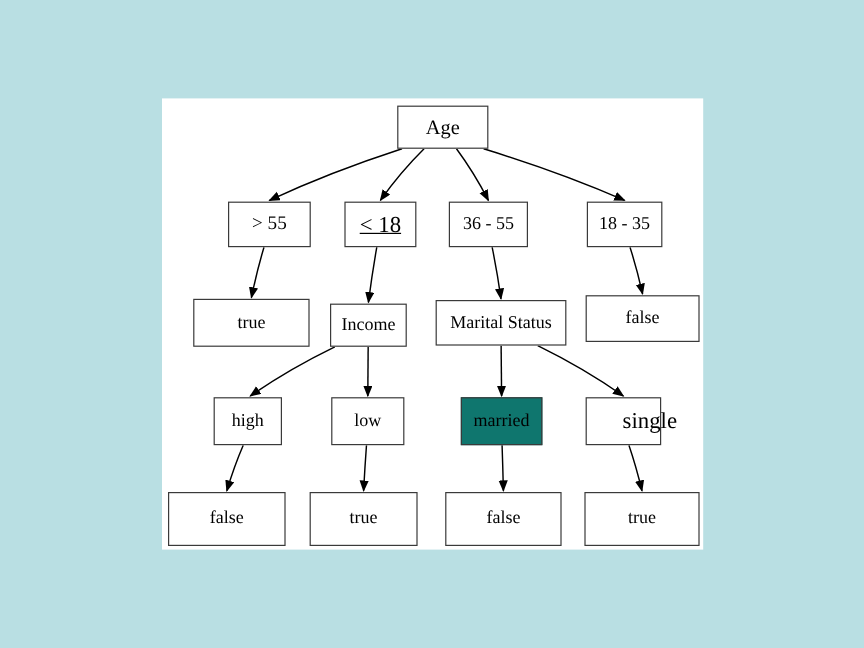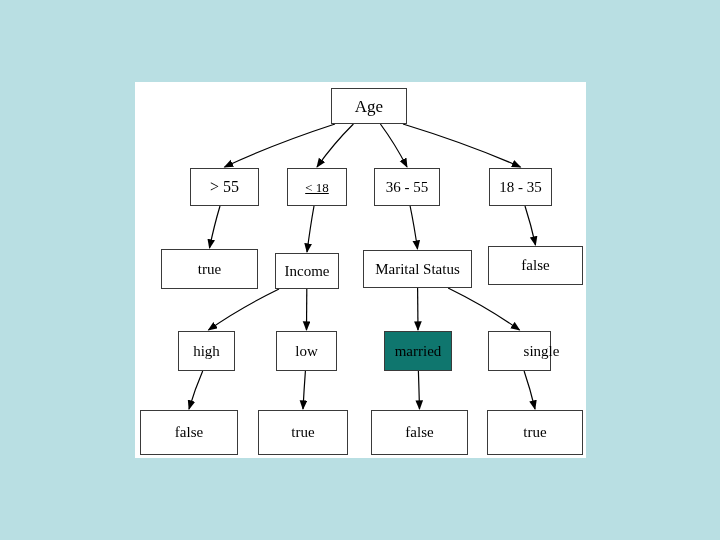--- a/index.html
+++ b/index.html
@@ -90,21 +90,21 @@
           </g>
       </svg>
       <div id="nodes-group">
           <div class="node" style="left: 196px; top: 6px; width: 76px; height: 36px; border-color: rgb(58, 58, 58); background: rgb(255, 255, 255);">
             <span style="font-size: 17px;">Age</span>
           </div>
           <div class="node" style="left: 55px; top: 86px; width: 69px; height: 38px; border-color: rgb(58, 58, 58); background: rgb(255, 255, 255);">
             <span style="font-size: 16px;">&gt; 55</span>
           </div>
           <div class="node" style="left: 152px; top: 86px; width: 60px; height: 38px; border-color: rgb(58, 58, 58); background: rgb(255, 255, 255);">
-            <span style="font-size: 13px; text-decoration: underline;">&lt; 18</span>
+            <span style="font-size: 19px; text-decoration: underline;">&lt; 18</span>
           </div>
           <div class="node" style="left: 239px; top: 86px; width: 66px; height: 38px; border-color: rgb(58, 58, 58); background: rgb(255, 255, 255);">
             <span style="font-size: 15px;">36 - 55</span>
           </div>
           <div class="node" style="left: 354px; top: 86px; width: 63px; height: 38px; border-color: rgb(58, 58, 58); background: rgb(255, 255, 255);">
             <span style="font-size: 15px;">18 - 35</span>
           </div>
           <div class="node" style="left: 26px; top: 167px; width: 97px; height: 40px; border-color: rgb(58, 58, 58); background: rgb(255, 255, 255);">
             <span style="font-size: 15px;">true</span>
           </div>
@@ -120,21 +120,21 @@
           <div class="node" style="left: 43px; top: 249px; width: 57px; height: 40px; border-color: rgb(58, 58, 58); background: rgb(255, 255, 255);">
             <span style="font-size: 15px;">high</span>
           </div>
           <div class="node" style="left: 141px; top: 249px; width: 61px; height: 40px; border-color: rgb(58, 58, 58); background: rgb(255, 255, 255);">
             <span style="font-size: 15px;">low</span>
           </div>
           <div class="node" style="left: 249px; top: 249px; width: 68px; height: 40px; border-color: rgb(58, 58, 58); background: #0f766e;">
             <span style="font-size: 15px;">married</span>
           </div>
           <div class="node" style="left: 353px; top: 249px; width: 63px; height: 40px; border-color: rgb(58, 58, 58); background: rgb(255, 255, 255);">
-            <span style="font-size: 15px; margin-left: 44px;">single</span>
+            <span style="font-size: 19px; margin-left: 44px;">single</span>
           </div>
           <div class="node" style="left: 5px; top: 328px; width: 98px; height: 45px; border-color: rgb(58, 58, 58); background: rgb(255, 255, 255);">
             <span style="font-size: 15px;">false</span>
           </div>
           <div class="node" style="left: 123px; top: 328px; width: 90px; height: 45px; border-color: rgb(58, 58, 58); background: rgb(255, 255, 255);">
             <span style="font-size: 15px;">true</span>
           </div>
           <div class="node" style="left: 236px; top: 328px; width: 97px; height: 45px; border-color: rgb(58, 58, 58); background: rgb(255, 255, 255);">
             <span style="font-size: 15px;">false</span>
           </div>

